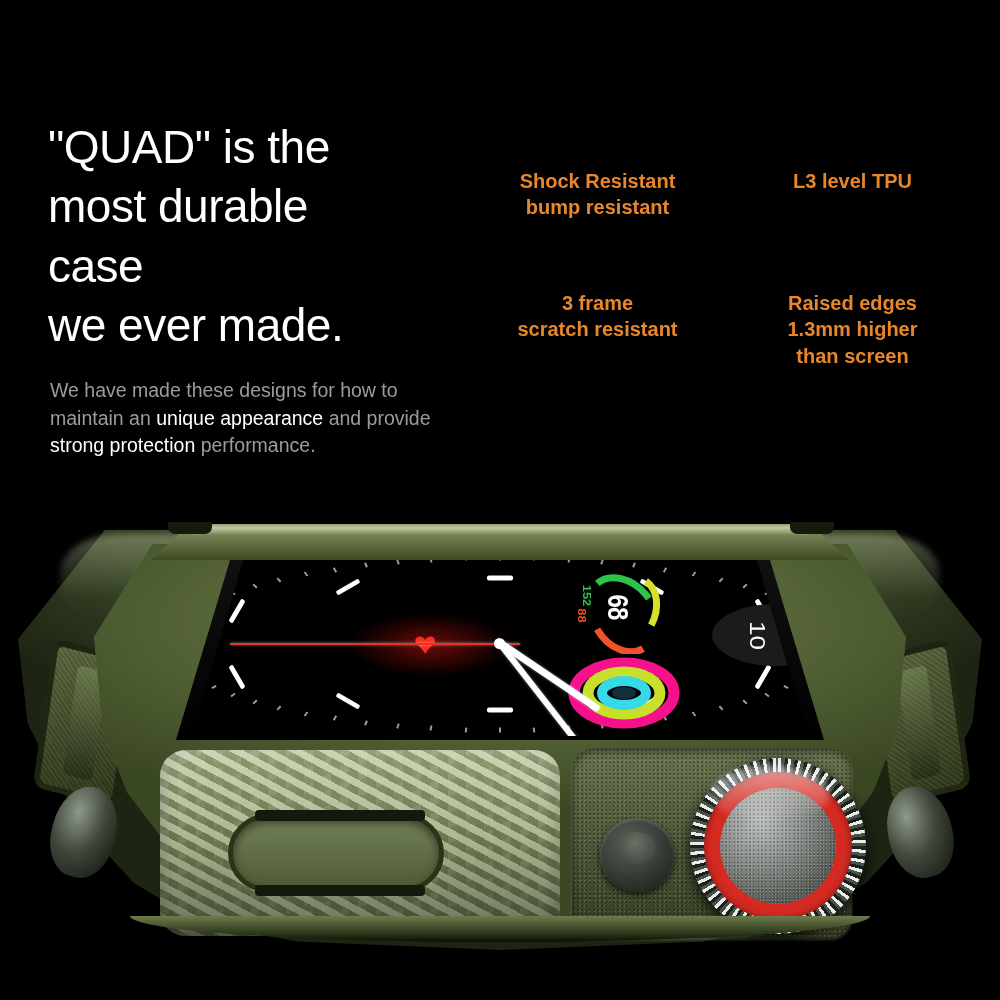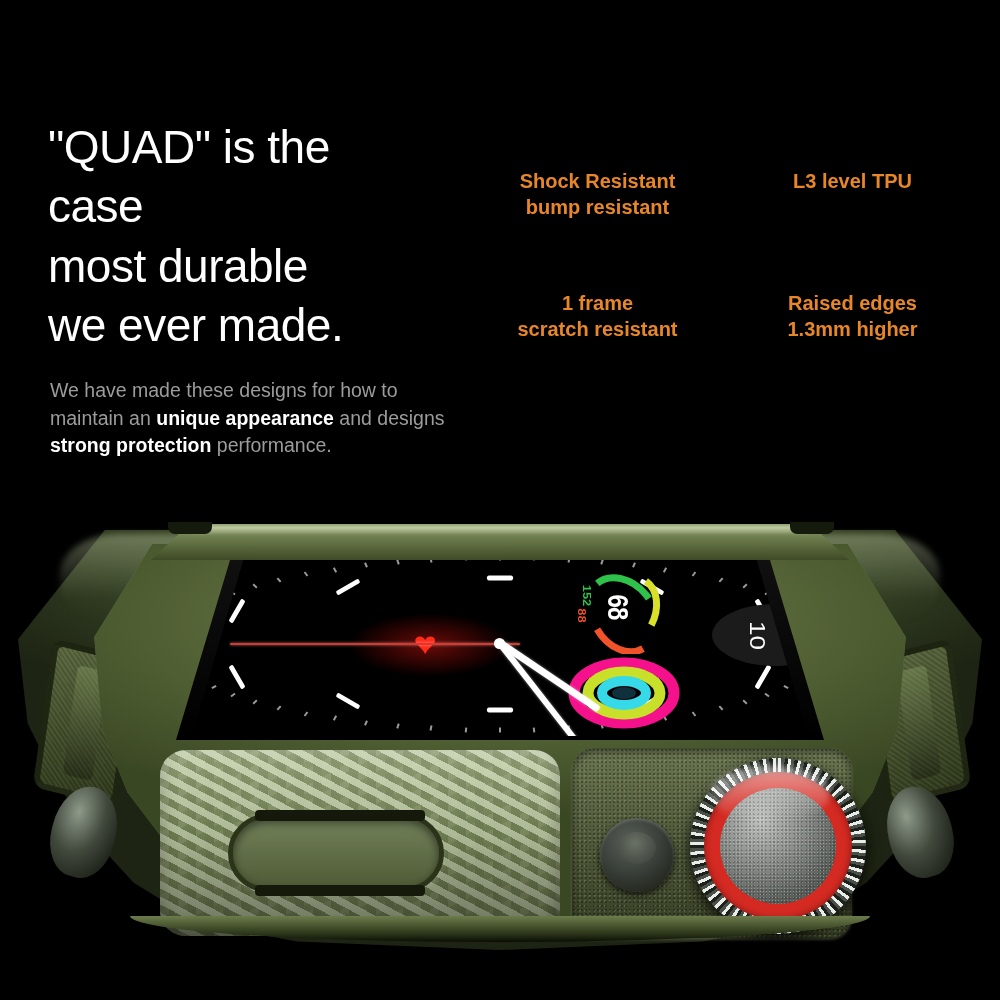--- a/index.html
+++ b/index.html
@@ -15,21 +15,21 @@
     position:absolute; left:48px; top:118px; width:420px;
     font-size:46px; line-height:1.29; font-weight:400;
     color:#ffffff; letter-spacing:-0.5px;
   }
   .headline .ln{ display:block; white-space:nowrap; }
 
   .subcopy{
     position:absolute; left:50px; top:377px; width:420px;
     font-size:19.5px; line-height:1.42; color:#9c9c9c; font-weight:400;
   }
-  .subcopy b{ color:#ffffff; font-weight:700; }
+  .subcopy b{ color:#ffffff; font-weight:400; }
 
   
   .features{
     position:absolute; left:470px; top:160px; width:510px; height:230px;
   }
   .feat{ position:absolute; text-align:center; color:#e8862a;
          font-weight:700; font-size:20px; line-height:1.32; }
   .feat span{ display:block; white-space:nowrap; }
   .f0{ left:0px;   top:8px;   width:255px; }
   .f1{ left:255px; top:8px;   width:255px; }
@@ -304,42 +304,43 @@
     background:linear-gradient(180deg,#6d7c4b,#2a3418 70%, #0a0d05);
     border-radius:0 0 50% 50%/0 0 100% 100%;
     filter:blur(.4px);
   }
 </style>
 </head>
 <body>
 
 <div class="headline">
   <span class="ln">"QUAD" is the</span>
+  <span class="ln">most durable</span>
   <span class="ln">case</span>
-  <span class="ln">most durable</span>
   <span class="ln">we ever made.</span>
 </div>
 
-<p class="subcopy"><span>We have made these designs for how to maintain an </span><b>unique appearance</b><span> and designs </span><b>strong protection</b><span> performance.</span></p>
+<p class="subcopy"><span>We have made these designs for how to maintain an </span><b>unique appearance</b><span> and provide </span><b>strong protection</b><span> performance.</span></p>
 
 <div class="features">
   <div class="feat f0">
     <span>Shock Resistant</span>
     <span>bump resistant</span>
   </div>
   <div class="feat f1">
     <span>L3 level TPU</span>
   </div>
   <div class="feat f2">
-    <span>1 frame</span>
+    <span>3 frame</span>
     <span>scratch resistant</span>
   </div>
   <div class="feat f3">
     <span>Raised edges</span>
     <span>1.3mm higher</span>
+    <span>than screen</span>
   </div>
 </div>
 
 <div class="stage">
 
   <div class="shell"></div>
   <div class="shell-sheen"></div>
 
   <div class="grip grip-l"></div>
   <div class="grip grip-r"></div>

